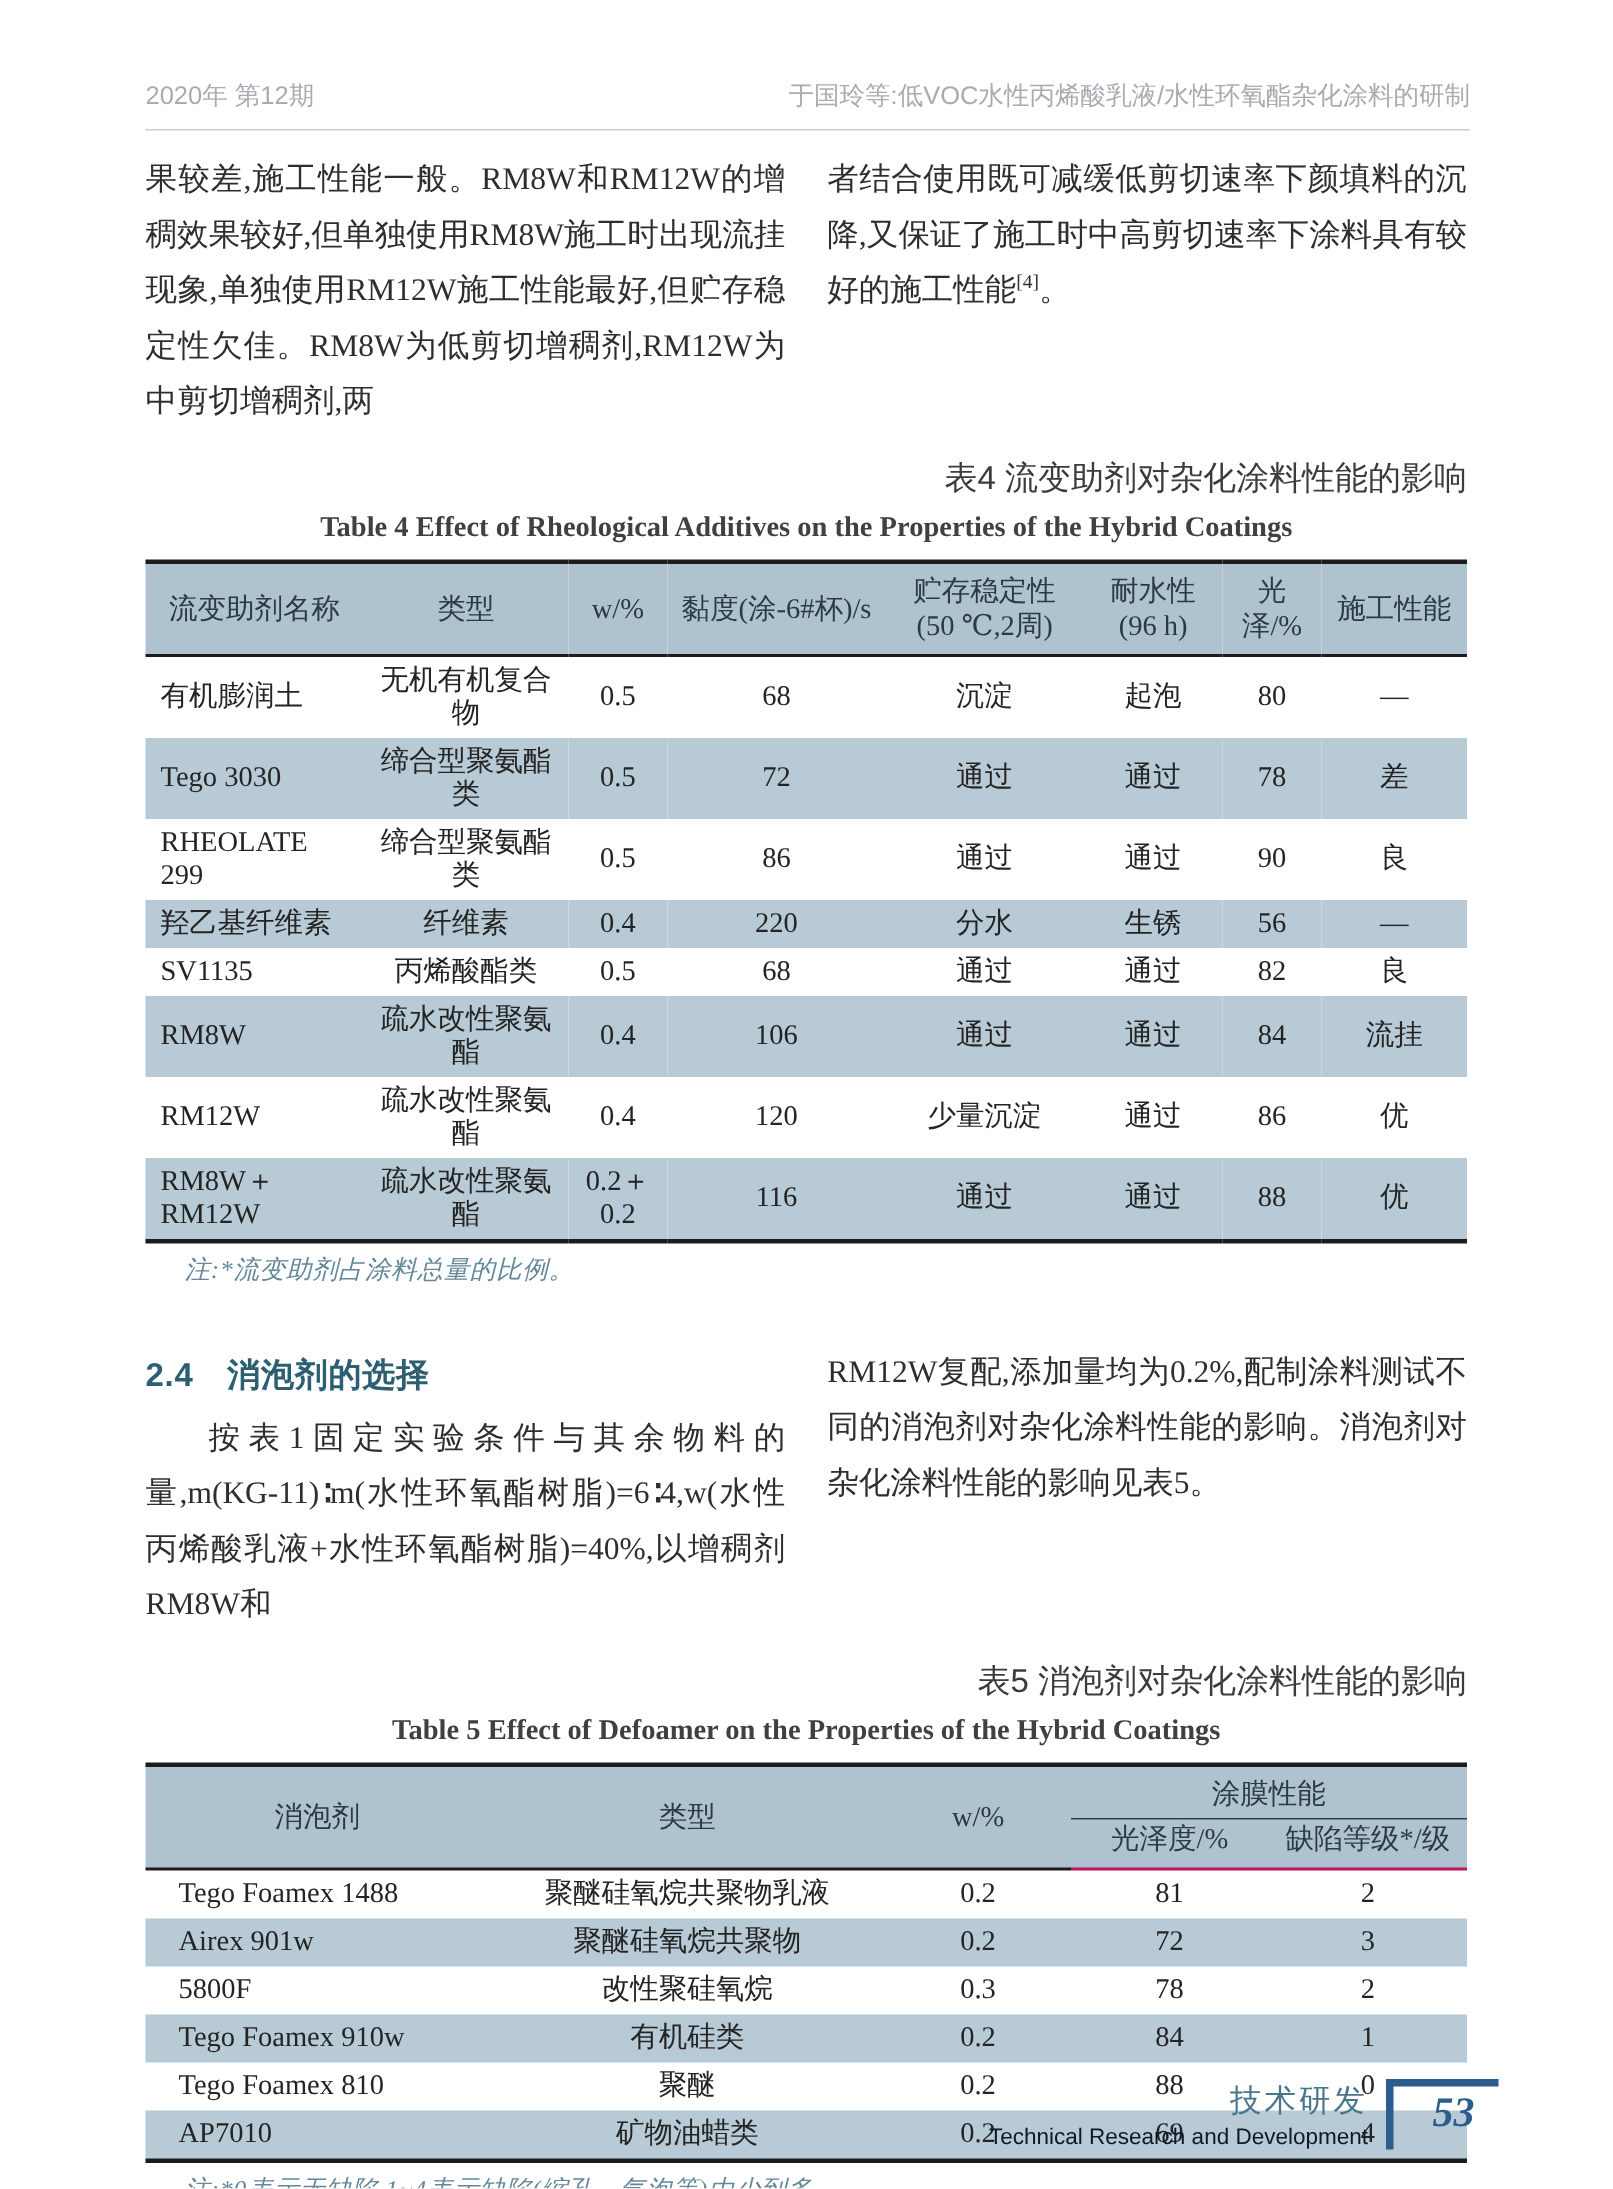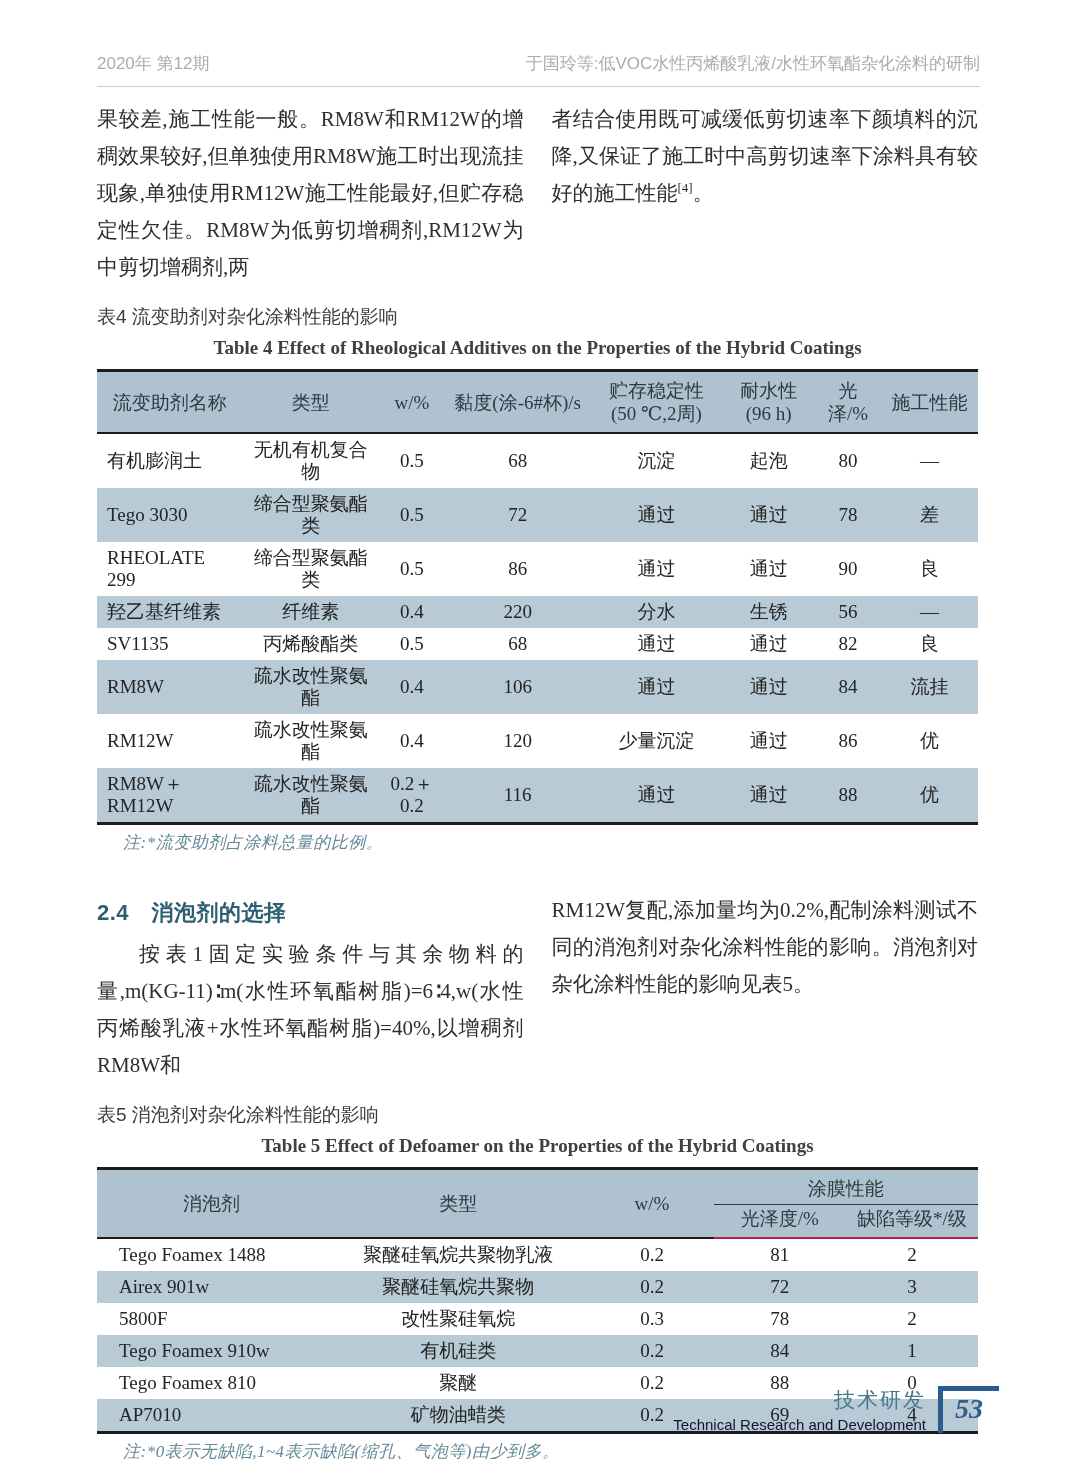--- a/index.html
+++ b/index.html
@@ -40,21 +40,21 @@
   .block1{margin-top:14px;}
   
   h3.sec{
     font-family:"Liberation Sans","DejaVu Sans",sans-serif;
     font-size:22px;font-weight:bold;color:var(--accent-teal);
     margin:6px 0 8px 0;letter-spacing:.5px;
   }
   
   .tablewrap{margin-top:18px;}
   .cap-zh{
-    text-align:left;font-size:19px;color:#3c3c3c;
+    text-align:right;font-size:22px;color:#3c3c3c;
     font-family:"Liberation Sans","DejaVu Sans",sans-serif;
     margin-bottom:7px;
   }
   .cap-en{
     text-align:center;font-size:19px;font-weight:bold;color:#404040;
     margin-bottom:10px;
   }
   table.data{
     width:100%;border-collapse:collapse;
     border-top:3px solid #1c1c1c;border-bottom:3px solid #1c1c1c;
@@ -98,21 +98,21 @@
     font-family:"Liberation Sans","DejaVu Sans",sans-serif;
     font-size:21px;color:#47778a;letter-spacing:2px;
   }
   .footer-en{
     font-family:"Liberation Sans","DejaVu Sans",sans-serif;
     font-size:15px;color:#0f172a;margin-top:2px;
   }
   .pagenum-box{
     border-top:5px solid var(--page-number-blue);
     border-left:5px solid var(--page-number-blue);
-    padding:2px 16px 8px 12px;
+    padding:2px 16px 8px 26px;
   }
   .pagenum{
     font-family:"Liberation Serif","DejaVu Serif",serif;
     font-style:italic;font-weight:bold;font-size:28px;
     color:var(--page-number-blue);
   }
 </style>
 </head>
 <body>
 

